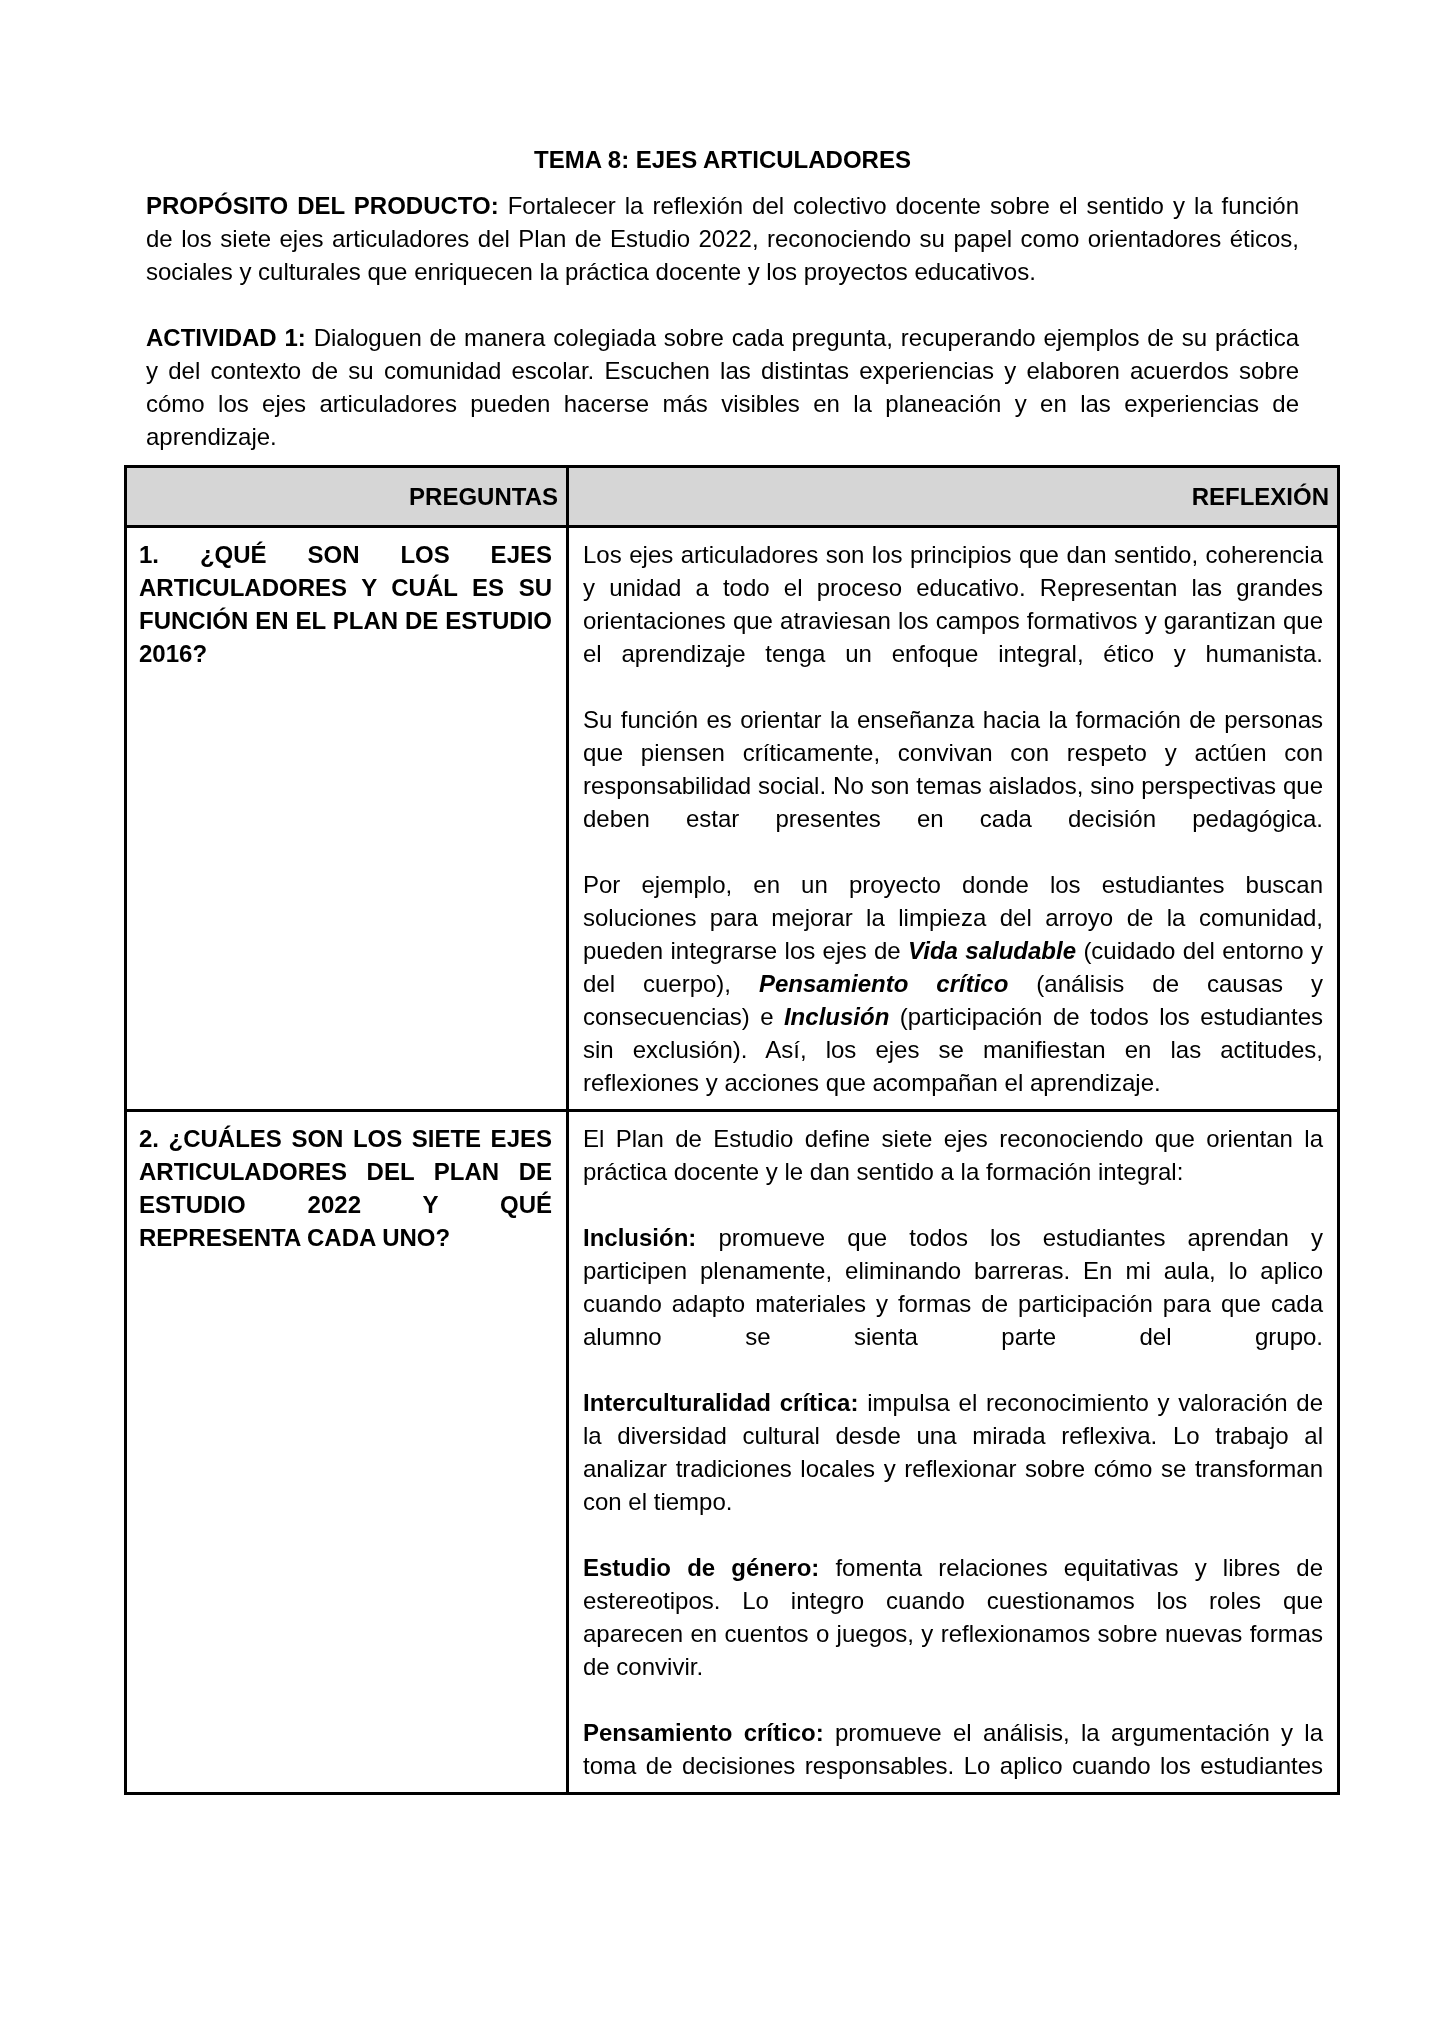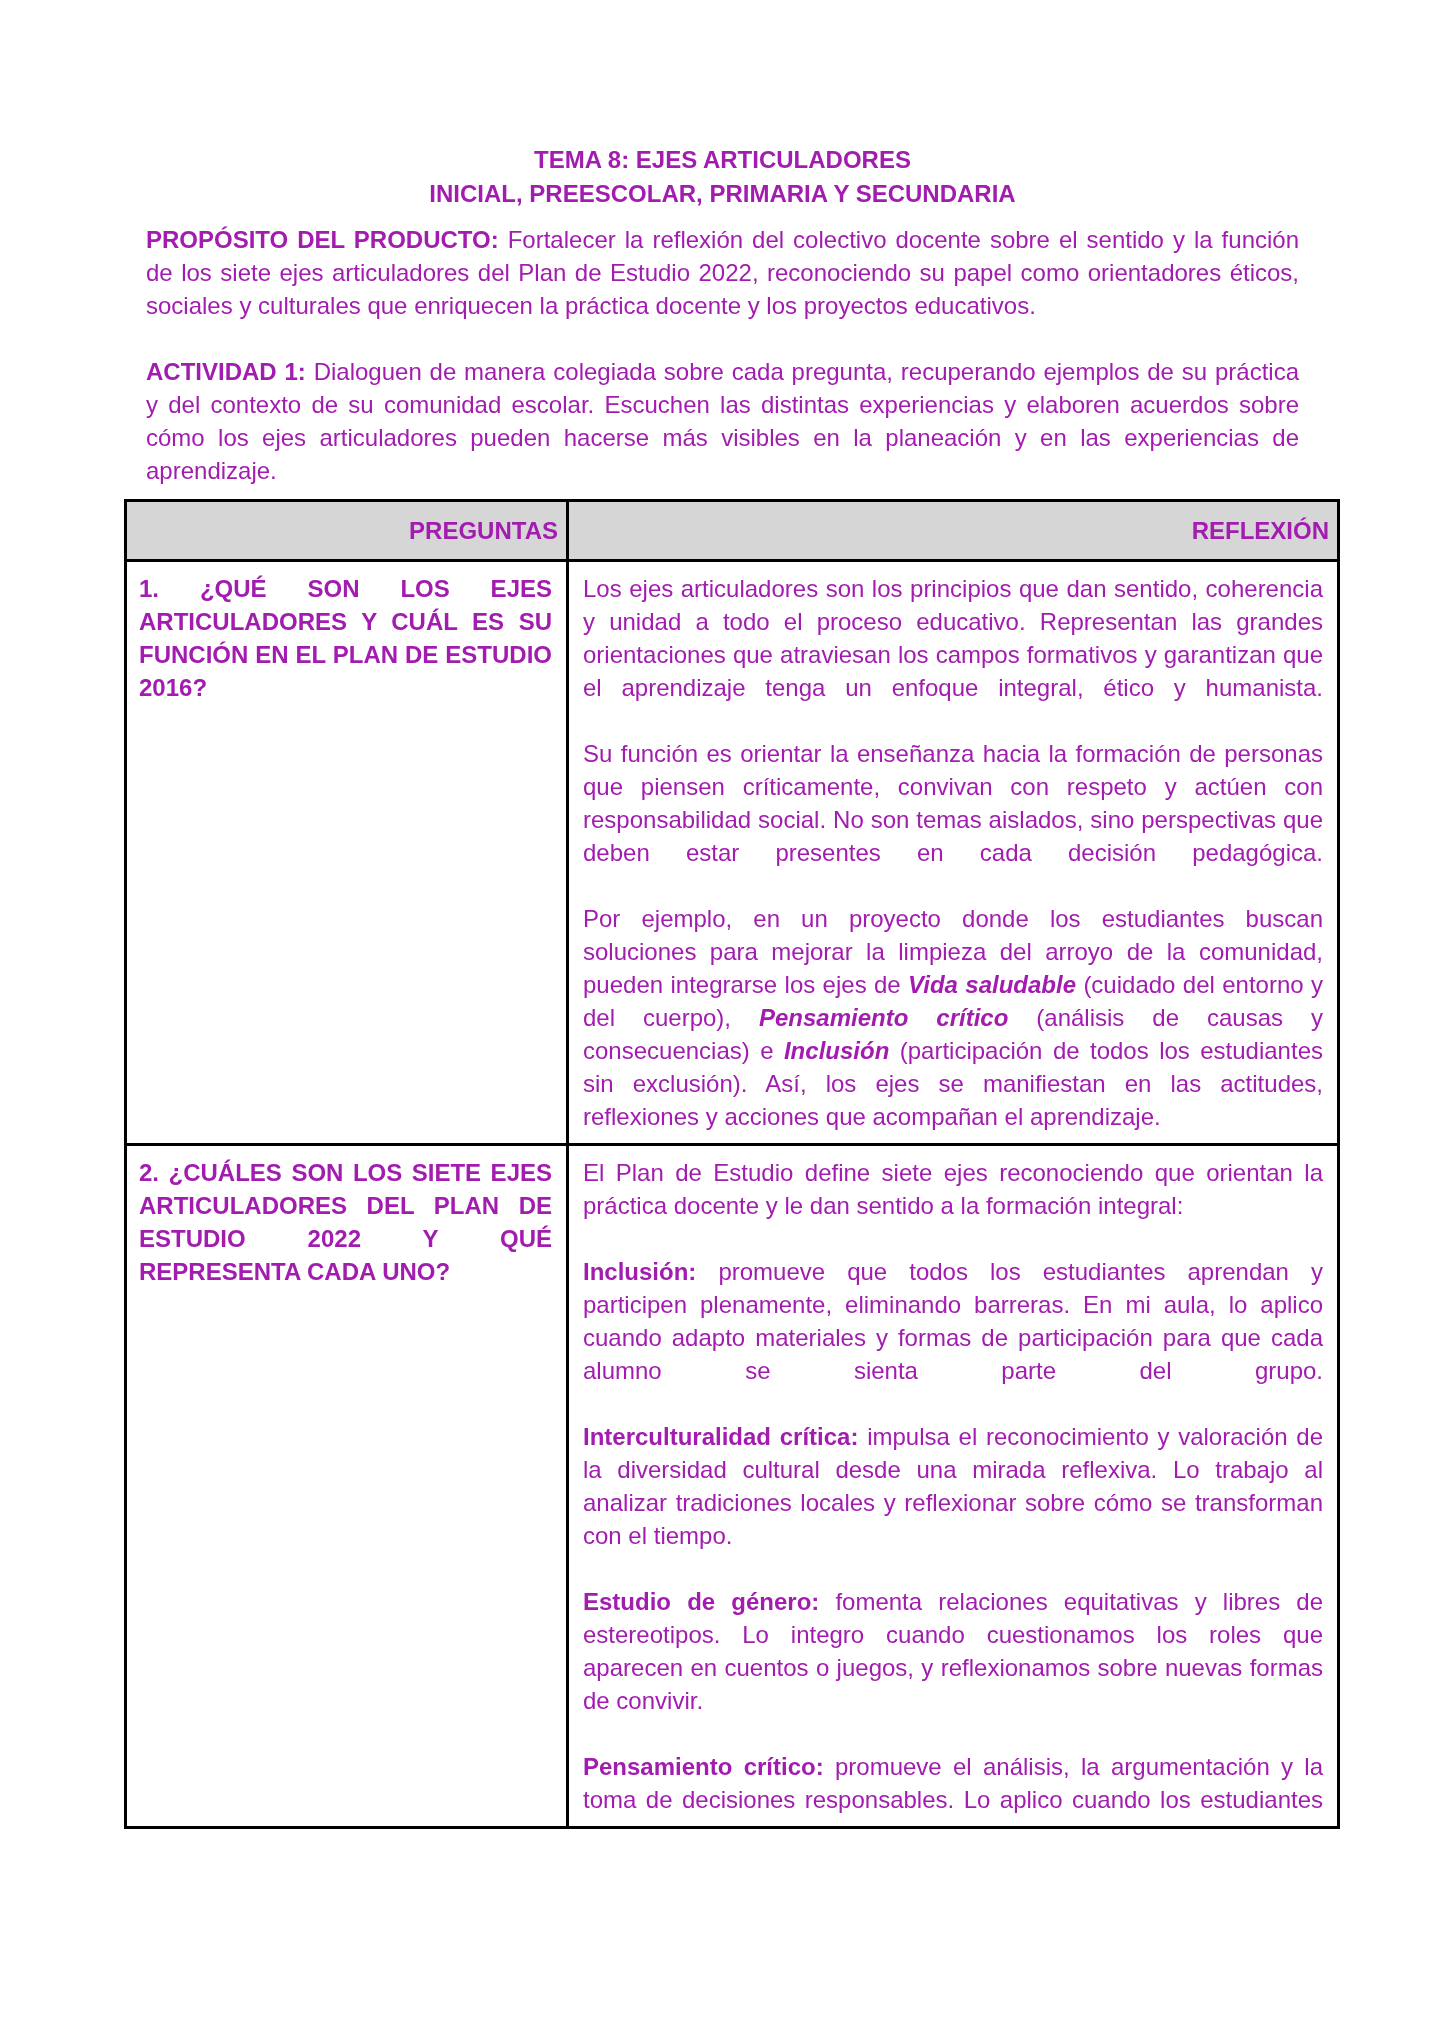--- a/index.html
+++ b/index.html
@@ -4,21 +4,21 @@
 <style>
   * { box-sizing: border-box; }
   html, body { margin: 0; padding: 0; background: #ffffff; }
 
   .page {
     position: relative;
     width: 1445px;
     height: 2043px;
     overflow: hidden;
     background: #ffffff;
-    color: #a21caf;
+    color: #000000;
     font-family: "Liberation Sans", "DejaVu Sans", sans-serif;
     font-size: 24px;
     line-height: 33px;
     padding-top: 143px;
   }
 
   .content { margin: 0 134px; }
 
   .doc-title {
     margin: 0;
@@ -77,21 +77,20 @@
   tbody tr:nth-child(1) > td { height: 545px; }
   tbody tr:nth-child(2) > td { height: 643px; }
 </style>
 </head>
 <body>
 
 <div class="page">
   <div class="content">
 
     <div class="doc-title">TEMA 8: EJES ARTICULADORES</div>
-    <div class="doc-title">INICIAL, PREESCOLAR, PRIMARIA Y SECUNDARIA</div>
 
     <p class="para"><span class="lead">PROPÓSITO DEL PRODUCTO:</span> <span>Fortalecer la reflexión del colectivo docente sobre el sentido y la función de los siete ejes articuladores del Plan de Estudio 2022, reconociendo su papel como orientadores éticos, sociales y culturales que enriquecen la práctica docente y los proyectos educativos.</span></p>
 
     <p class="para gap-above"><span class="lead">ACTIVIDAD 1:</span> <span>Dialoguen de manera colegiada sobre cada pregunta, recuperando ejemplos de su práctica y del contexto de su comunidad escolar. Escuchen las distintas experiencias y elaboren acuerdos sobre cómo los ejes articuladores pueden hacerse más visibles en la planeación y en las experiencias de aprendizaje.</span></p>
 
   </div>
 
   <table class="qa">
     <colgroup>
       <col style="width:442px">

